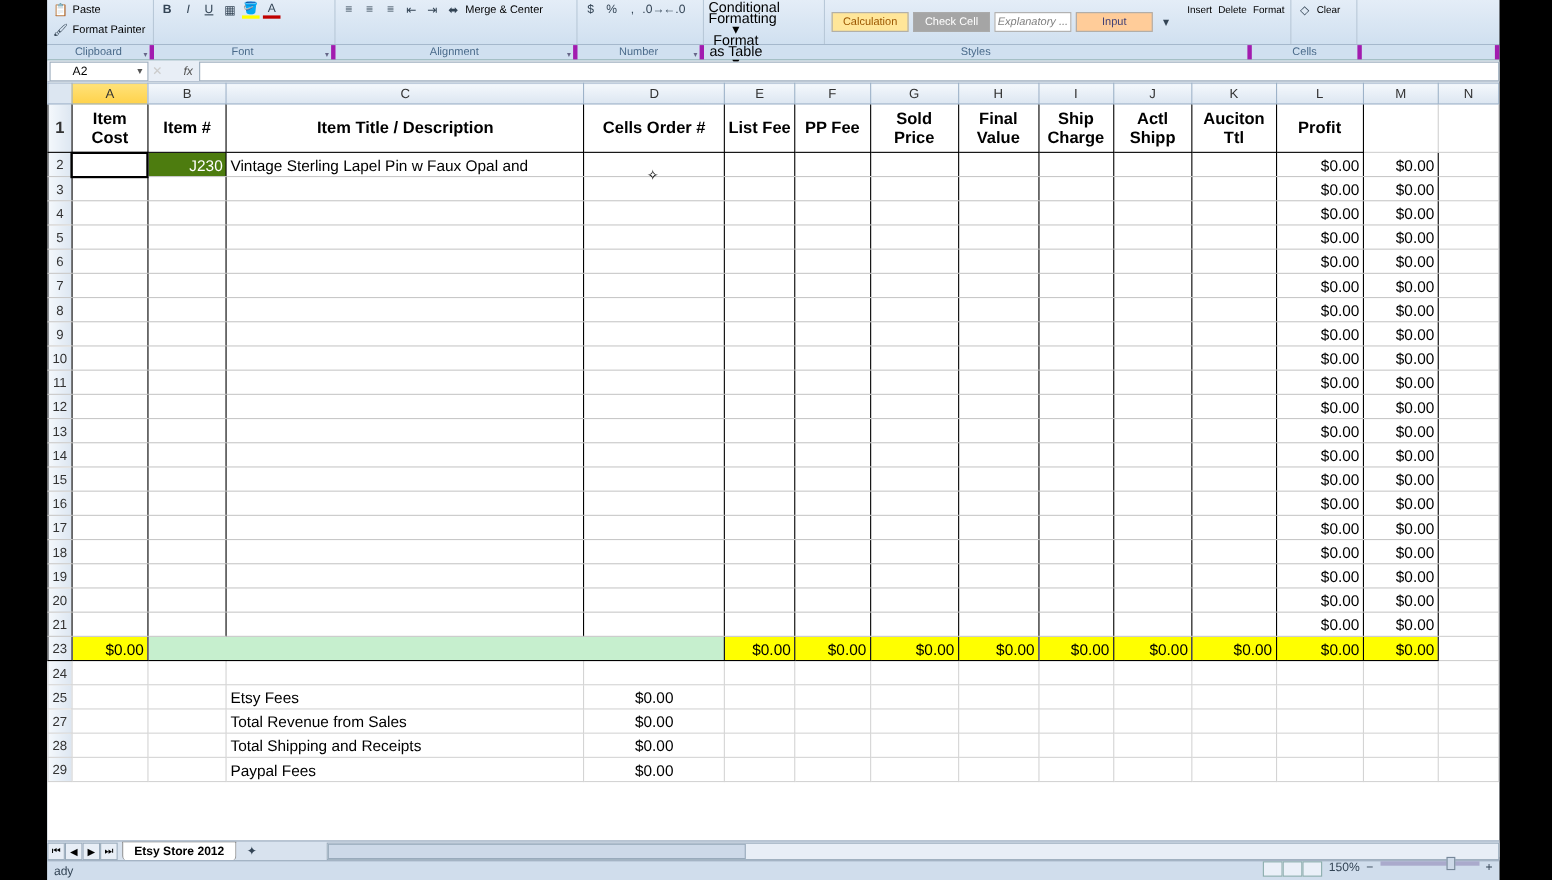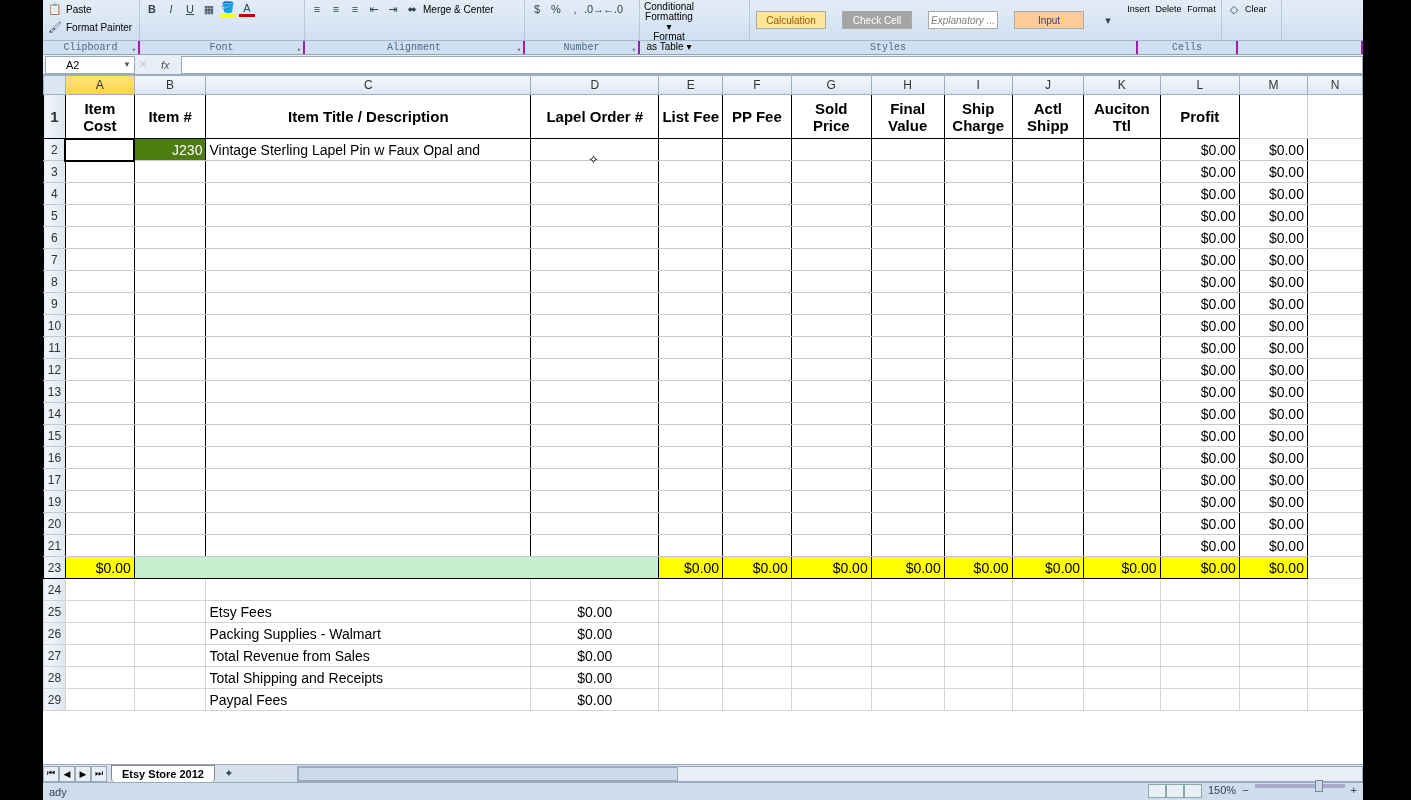--- a/index.html
+++ b/index.html
@@ -4,36 +4,36 @@
 <style>
   * { box-sizing: border-box; margin: 0; padding: 0; }
   body { font-family: "Segoe UI", Tahoma, sans-serif; background: #000; width: 1411px; height: 800px; overflow: hidden; position: relative; }
   .app { position: absolute; left: 43px; top: 0; width: 1320px; height: 800px; background: #d4e2f0; }
   
   
   .ribbon { height: 41px; background: linear-gradient(#e4edf7,#d0e0f0); display: flex; border-bottom: 1px solid #a5b8cc; font-size: 10px; }
   .rgrp { display: flex; flex-direction: column; border-right: 1px solid #b8c8d8; padding: 0 4px; }
   .rgrp .row { display: flex; align-items: center; gap: 3px; height: 18px; }
   .ico { width: 16px; height: 16px; display: inline-flex; align-items: center; justify-content: center; font-size: 11px; color: #345; }
-  .styles-box { display: flex; gap: 16px; align-items: center; padding: 18px 6px; }
+  .styles-box { display: flex; gap: 4px; align-items: center; padding: 18px 6px; }
   .style-cell { width: 70px; height: 18px; font-size: 10px; display: flex; align-items: center; justify-content: center; border: 1px solid #aaa; }
   .style-calc { background: #ffe699; color: #9c5700; }
   .style-check { background: #a5a5a5; color: #fff; }
   .style-expl { background: #fff; color: #7f7f7f; font-style: italic; }
   .style-input { background: #ffcc99; color: #3f3f76; }
   
   .grp-labels { height: 14px; background: #d0e0f0; display: flex; font-size: 10px; color: #4a6a8a; border-bottom: 1px solid #8aa; }
-  .grp-labels div { text-align: center; border-right: 2px solid #a21caf; display: flex; align-items: center; justify-content: center; position: relative; font-family: Liberation Mono, monospace; }
+  .grp-labels div { text-align: center; border-right: 4px solid #a21caf; display: flex; align-items: center; justify-content: center; position: relative; }
   .grp-labels .dd::after { content: "▾"; position: absolute; right: 2px; bottom: 0; font-size: 7px; color: #668; }
   
   
   .fbar { height: 20px; background: #e8eef6; display: flex; align-items: center; border-bottom: 1px solid #9ab; }
   .namebox { width: 90px; height: 18px; background: #fff; border: 1px solid #9ab; font-size: 11px; padding-left: 20px; display: flex; align-items: center; margin-left: 2px; }
   .namebox .dd { margin-left: auto; font-size: 8px; color: #555; padding-right: 3px; }
-  .fx { width: 20px; text-align: left; font-size: 11px; font-style: italic; color: #555; margin-left: 10px; }
+  .fx { width: 20px; text-align: center; font-size: 11px; font-style: italic; color: #555; margin-left: 10px; }
   .finput { flex: 1; background: #fff; border: 1px solid #9ab; height: 18px; }
   
   
   .grid-wrap { position: relative; background: #fff; height: 704px; overflow: hidden; }
   table.sheet { border-collapse: collapse; table-layout: fixed; font-family: Arial, sans-serif; }
   .colhdr th { background: linear-gradient(#f4f8fc,#dce6f1); border: 1px solid #9db2c8; font-weight: normal; font-size: 12px; color: #333; height: 19px; text-align: center; }
   .colhdr th.sel { background: linear-gradient(#ffe27a,#ffd24a); }
   .colhdr th.corner { background: #dce6f1; width: 22px; }
   .rowhdr { background: linear-gradient(90deg,#f4f8fc,#dce6f1); border: 1px solid #9db2c8; font-size: 12px; color: #333; text-align: center; width: 22px; }
   
@@ -112,21 +112,21 @@
     </div>
     <div class="rgrp" style="width:115px">
       <div class="row">
         <span class="ico">$</span>
         <span class="ico">%</span>
         <span class="ico">,</span>
         <span class="ico">.0→</span>
         <span class="ico">←.0</span>
       </div>
     </div>
-    <div class="rgrp" style="width:110px;font-size:10px;line-height:10px;text-align:center;padding-top:2px">
+    <div class="rgrp" style="width:110px;font-size:13px;line-height:10px;text-align:center;padding-top:2px">
       <div style="width:50px;display:inline-block">Conditional<br>Formatting ▾</div>
       <div style="width:50px;display:inline-block">Format<br>as Table ▾</div>
     </div>
     <div class="styles-box">
       <div class="style-cell style-calc">Calculation</div>
       <div class="style-cell style-check">Check Cell</div>
       <div class="style-cell style-expl">Explanatory ...</div>
       <div class="style-cell style-input">Input</div>
       <span class="ico">▾</span>
     </div>
@@ -182,21 +182,21 @@
             <th style="width:78px" class="">K</th>
             <th style="width:83px" class="">L</th>
             <th style="width:71px" class="">M</th>
             <th style="width:60px" class="">N</th>
           </tr>
           <tr class="hdrrow">
             <td class="rowhdr">1</td>
             <td style="height:44px;">Item<br>Cost</td>
             <td style="height:44px;">Item #</td>
             <td style="height:44px;">Item Title / Description</td>
-            <td style="height:44px;">Lapel Order #</td>
+            <td style="height:44px;">Cells Order #</td>
             <td style="height:44px;">List Fee</td>
             <td style="height:44px;">PP Fee</td>
             <td style="height:44px;">Sold<br>Price</td>
             <td style="height:44px;">Final<br>Value</td>
             <td style="height:44px;">Ship<br>Charge</td>
             <td style="height:44px;">Actl<br>Shipp</td>
             <td style="height:44px;">Auciton<br>Ttl</td>
             <td style="height:44px;">Profit</td>
             <td style="height:44px;border:1px solid #d0d0d0;font-weight:normal"></td>
             <td style="height:44px;border:1px solid #d0d0d0;font-weight:normal"></td>
@@ -467,20 +467,37 @@
             <td></td>
             <td></td>
             <td></td>
             <td></td>
             <td></td>
             <td class="money">$0.00</td>
             <td class="money">$0.00</td>
             <td class="open"></td>
           </tr>
           <tr class="datarow">
+            <td class="rowhdr">18</td>
+            <td></td>
+            <td></td>
+            <td></td>
+            <td></td>
+            <td></td>
+            <td></td>
+            <td></td>
+            <td></td>
+            <td></td>
+            <td></td>
+            <td></td>
+            <td class="money">$0.00</td>
+            <td class="money">$0.00</td>
+            <td class="open"></td>
+          </tr>
+          <tr class="datarow">
             <td class="rowhdr">19</td>
             <td></td>
             <td></td>
             <td></td>
             <td></td>
             <td></td>
             <td></td>
             <td></td>
             <td></td>
             <td></td>
@@ -554,37 +571,20 @@
             <td></td>
             <td></td>
             <td></td>
             <td></td>
           </tr>
           <tr class="noborder">
             <td class="rowhdr">25</td>
             <td></td>
             <td></td>
             <td class="txt">Etsy Fees</td>
-            <td class="money" style="text-align:center">$0.00</td>
-            <td></td>
-            <td></td>
-            <td></td>
-            <td></td>
-            <td></td>
-            <td></td>
-            <td></td>
-            <td></td>
-            <td></td>
-            <td></td>
-          </tr>
-          <tr class="noborder">
-            <td class="rowhdr">26</td>
-            <td></td>
-            <td></td>
-            <td class="txt">Packing Supplies - Walmart</td>
             <td class="money" style="text-align:center">$0.00</td>
             <td></td>
             <td></td>
             <td></td>
             <td></td>
             <td></td>
             <td></td>
             <td></td>
             <td></td>
             <td></td>

